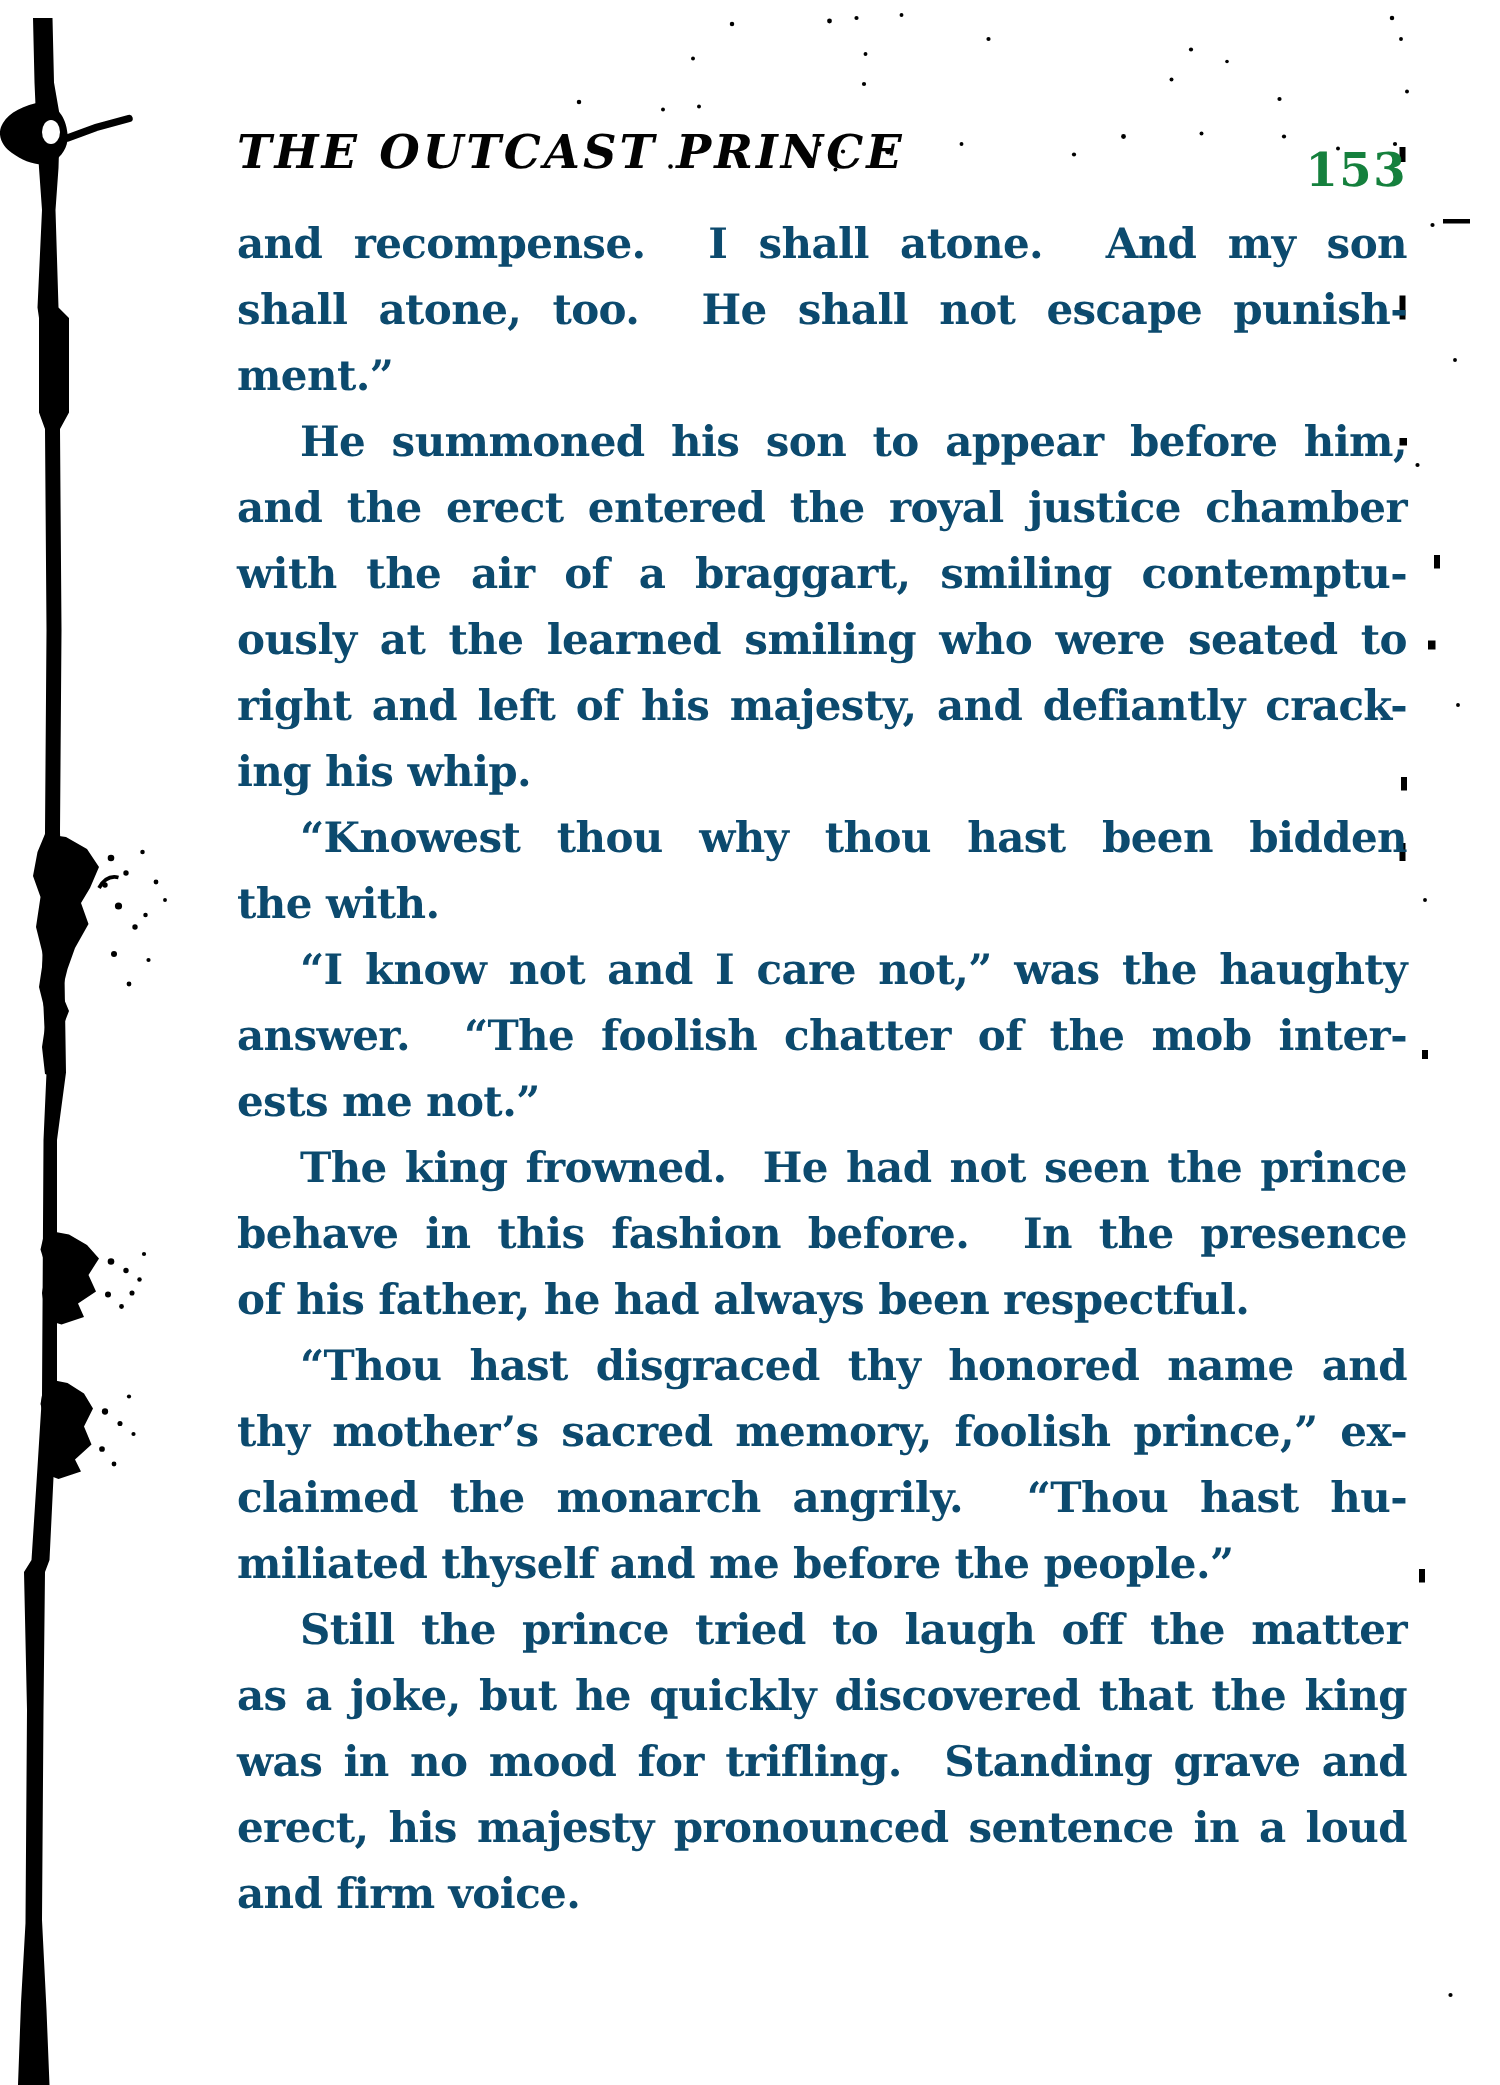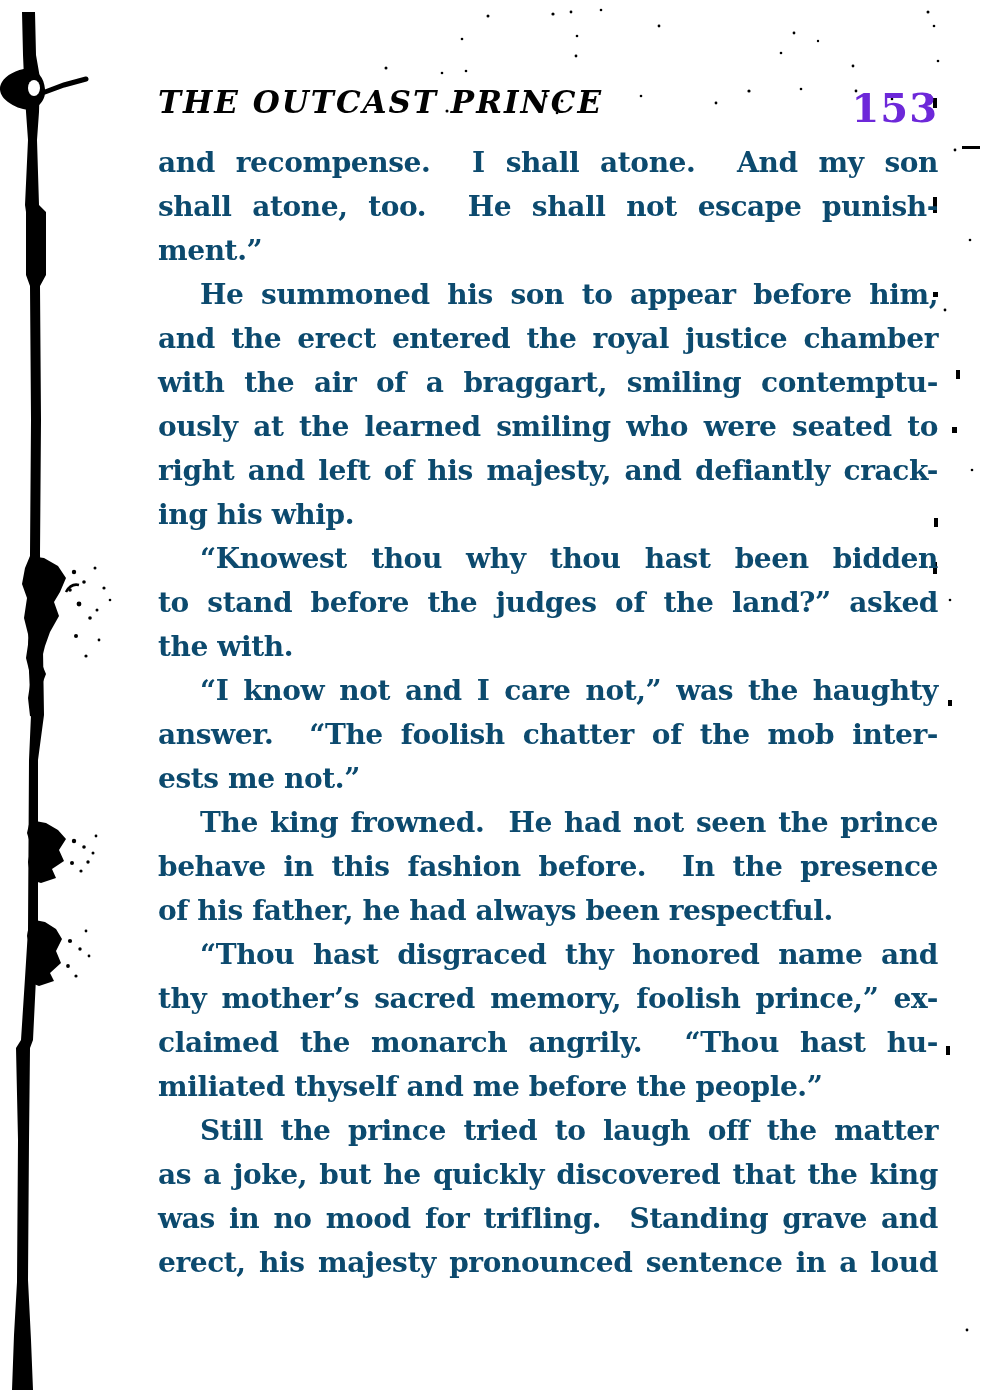--- a/index.html
+++ b/index.html
@@ -24,26 +24,26 @@
   .header .title {
     display: block;
     text-align: left;
     font-style: italic;
     font-weight: 700;
     font-size: 31px;
     letter-spacing: 2px;
     color: #020202;
   }
   .header .pagenum {
-    position: absolute; right: 0; top: 0;
+    position: absolute; right: 0; top: 12px;
     font-weight: 700;
-    font-size: 40px;
+    font-size: 31px;
     letter-spacing: 1px;
     font-style: normal;
-    color: #6d28d9;
+    color: #15803d;
   }
   .textblock {
     position: absolute;
     left: 158px; top: 141px; width: 780px;
     color: #0c4a6e;
   }
   .para { margin: 0; padding: 0; }
   .line {
     height: 44px;
     line-height: 44px;
@@ -171,21 +171,20 @@
       <div class="line ind">He summoned his son to appear before him,</div>
       <div class="line">and the erect entered the royal justice chamber</div>
       <div class="line">with the air of a braggart, smiling contemptu-</div>
       <div class="line">ously at the learned smiling who were seated to</div>
       <div class="line">right and left of his majesty, and defiantly crack-</div>
       <div class="line l">ing his whip.</div>
     </div>
 
     <div class="para">
       <div class="line ind">“Knowest thou why thou hast been bidden</div>
-      <div class="line">to stand before the judges of the land?” asked</div>
       <div class="line l">the with.</div>
     </div>
 
     <div class="para">
       <div class="line ind">“I know not and I care not,” was the haughty</div>
       <div class="line">answer.&nbsp; “The foolish chatter of the mob inter-</div>
       <div class="line l">ests me not.”</div>
     </div>
 
     <div class="para">
@@ -199,16 +198,17 @@
       <div class="line">thy mother’s sacred memory, foolish prince,” ex-</div>
       <div class="line">claimed the monarch angrily.&nbsp; “Thou hast hu-</div>
       <div class="line l">miliated thyself and me before the people.”</div>
     </div>
 
     <div class="para">
       <div class="line ind">Still the prince tried to laugh off the matter</div>
       <div class="line">as a joke, but he quickly discovered that the king</div>
       <div class="line">was in no mood for trifling.&nbsp; Standing grave and</div>
       <div class="line">erect, his majesty pronounced sentence in a loud</div>
+      <div class="line l">and firm voice.</div>
     </div>
 
   </div>
 </div>
 
 </body></html>

